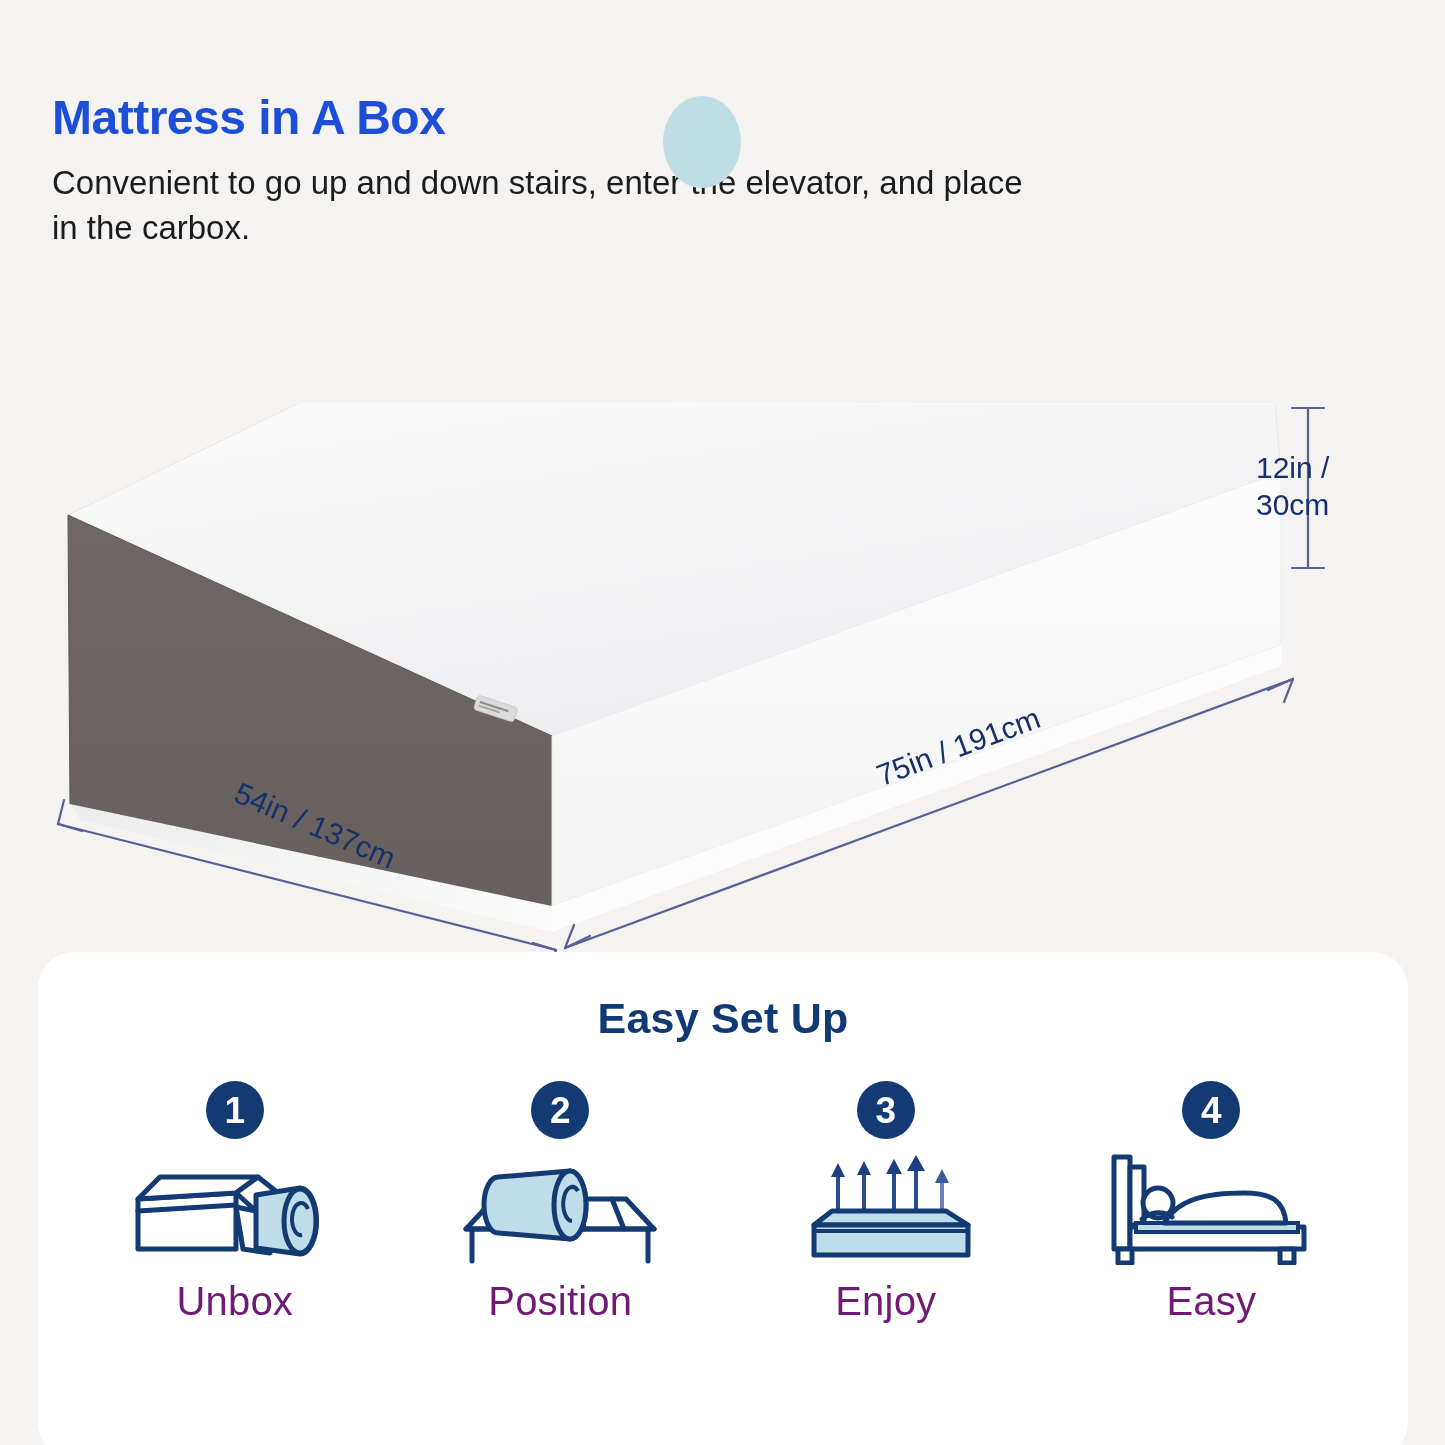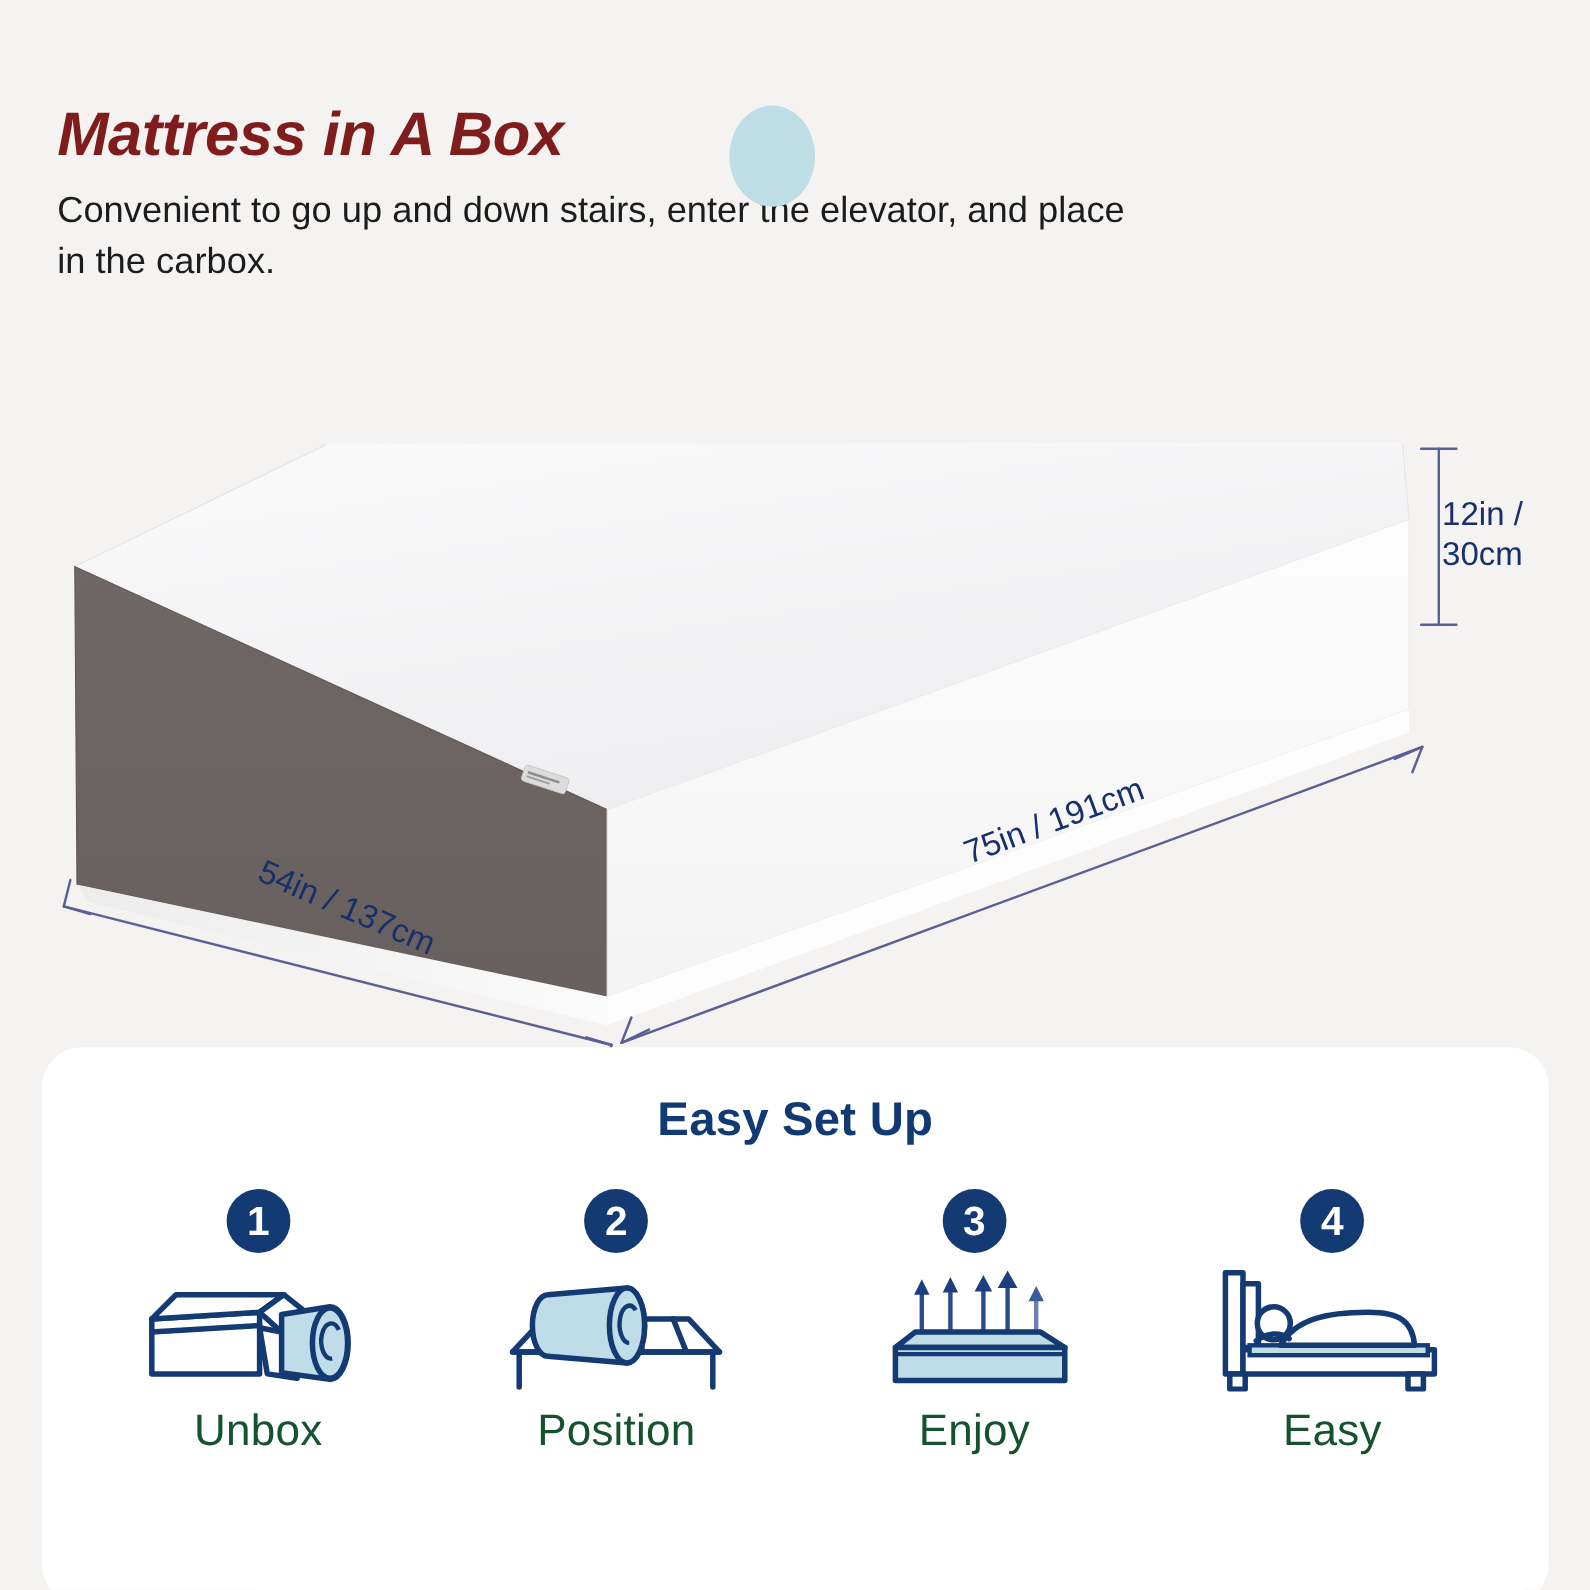--- a/index.html
+++ b/index.html
@@ -33,27 +33,26 @@
     width: 78px;
     height: 92px;
     border-radius: 50%;
     background: #bfdde4;
     z-index: 0;
   }
   #page-title {
     position: relative;
     z-index: 1;
     margin: 0;
-    font-size: 56px;
+    font-size: 48px;
     line-height: 1.08;
     font-weight: bold;
-    color: #7f1d1d;
+    color: #1d4ed8;
     letter-spacing: -0.5px;
     white-space: nowrap;
-    font-style: italic;
   }
   #subtitle {
     margin: 16px 0 4px 0;
     font-size: 33px;
     line-height: 1.38;
     color: #1c1c1c;
     font-weight: normal;
     max-width: 1000px;
   }
 
@@ -72,21 +71,21 @@
   }
 
   .dim-text {
     position: absolute;
     color: #17306b;
     font-size: 30px;
     font-family: "Liberation Sans", sans-serif;
     white-space: nowrap;
   }
   #dim-height {
-    left: 1311px;
+    left: 1256px;
     top: 150px;
     line-height: 1.22;
     white-space: pre-line;
   }
   #dim-length {
     left: 872px;
     top: 461px;
     transform: rotate(-20.5deg);
     transform-origin: left top;
   }
@@ -145,21 +144,21 @@
   .step-art {
     height: 112px;
     margin-top: 14px;
     display: flex;
     align-items: flex-end;
     justify-content: center;
   }
   .step-label {
     margin-top: 14px;
     font-size: 40px;
-    color: #14532d;
+    color: #701a75;
     letter-spacing: 0.2px;
   }
 </style>
 </head>
 <body>
 
 <div id="header">
   <div id="title-wrap">
     <div id="title-blob"></div>
     <h1 id="page-title">Mattress in A Box</h1>

